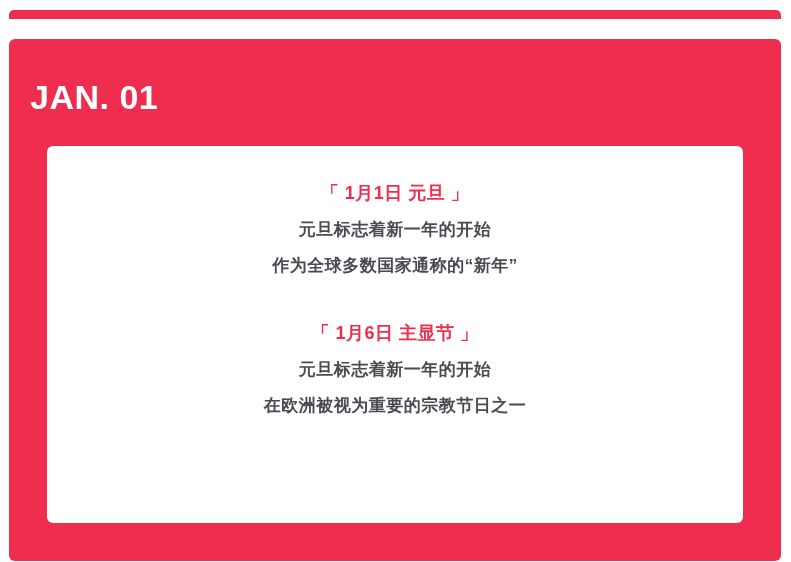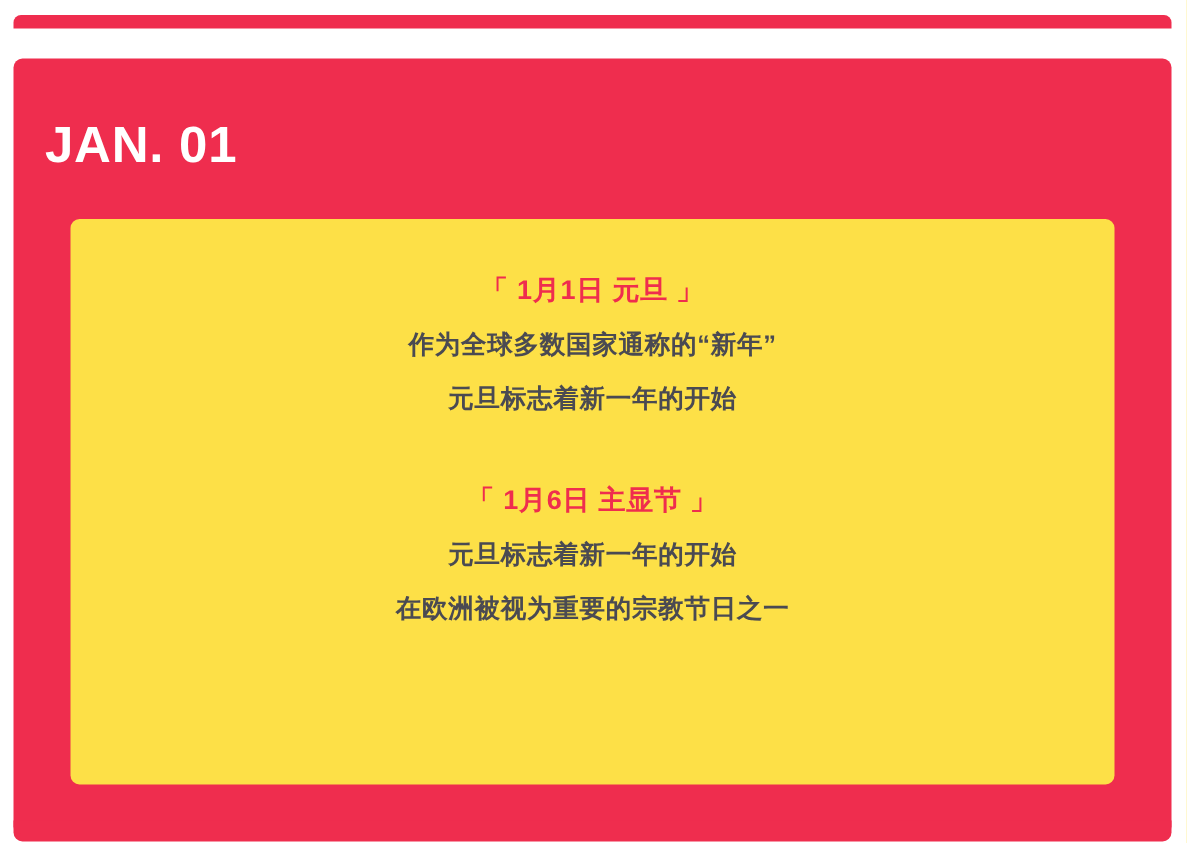--- a/index.html
+++ b/index.html
@@ -61,21 +61,21 @@
     white-space: nowrap;
   }
 
   
   .card {
     position: absolute;
     left: 38px;
     top: 107px;
     width: 696px;
     height: 377px;
-    background: #fde047;
+    background: #ffffff;
     border-radius: 6px;
     box-sizing: border-box;
     padding: 34px 14px 30px;
     text-align: center;
     overflow: hidden;
   }
 
   .section {
     text-align: center;
   }
@@ -112,22 +112,22 @@
 <div class="strip strip-top"></div>
 
 <div class="panel">
 
   <h1 class="panel-title">JAN. 01</h1>
 
   <div class="card">
 
     <div class="section">
       <p class="section-heading">「 1月1日 元旦 」</p>
+      <p class="section-line">元旦标志着新一年的开始</p>
       <p class="section-line">作为全球多数国家通称的“新年”</p>
-      <p class="section-line">元旦标志着新一年的开始</p>
     </div>
 
     <div class="section">
       <p class="section-heading">「 1月6日 主显节 」</p>
       <p class="section-line">元旦标志着新一年的开始</p>
       <p class="section-line">在欧洲被视为重要的宗教节日之一</p>
     </div>
 
   </div>
 </div>

